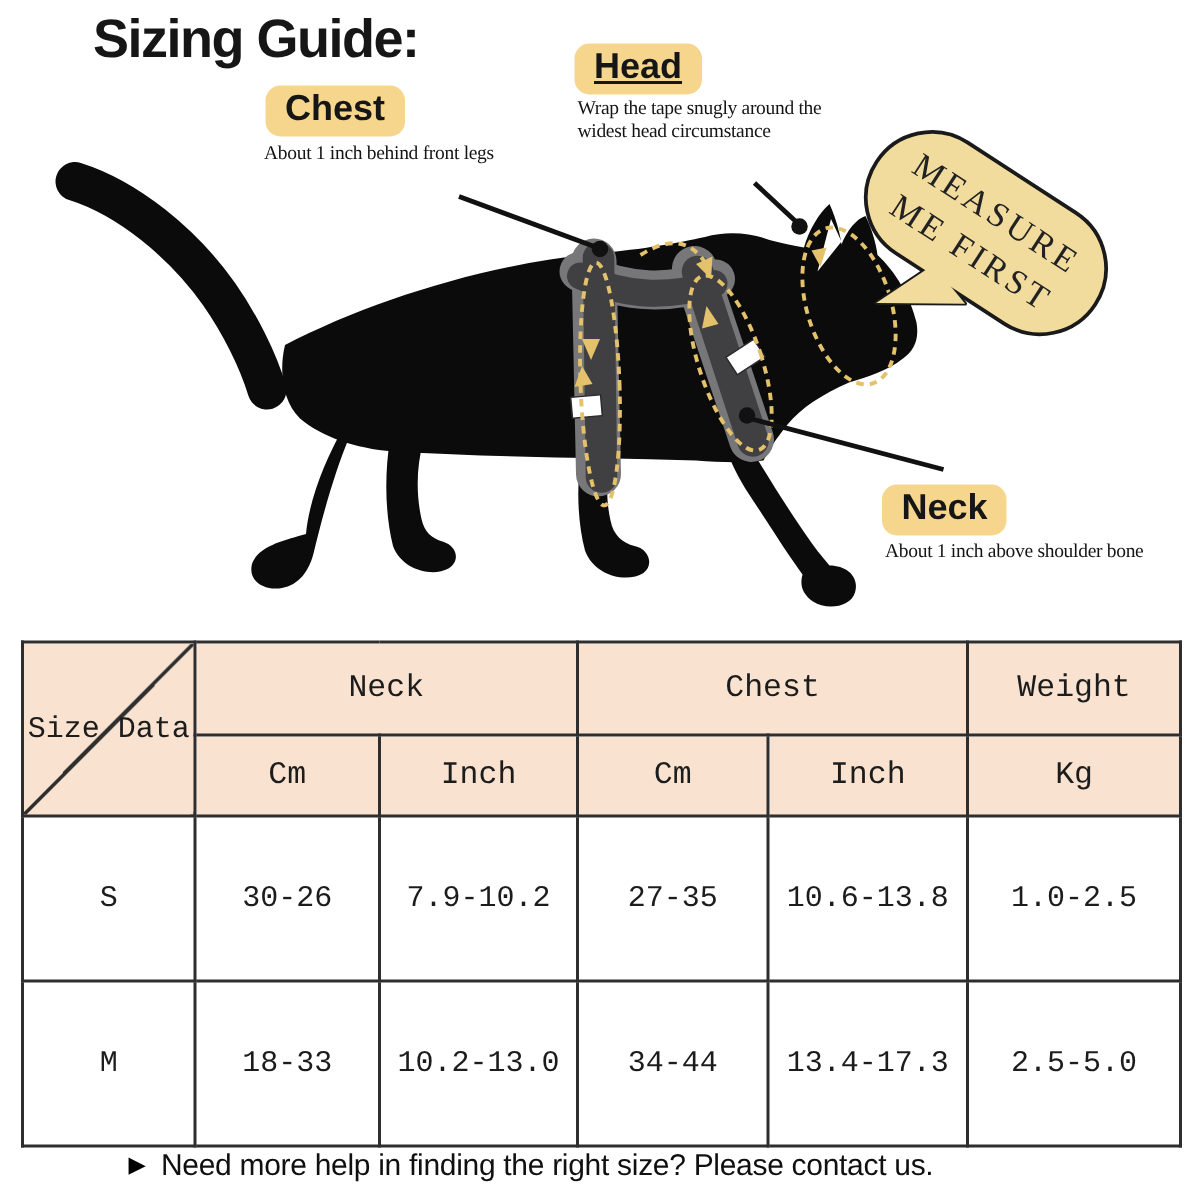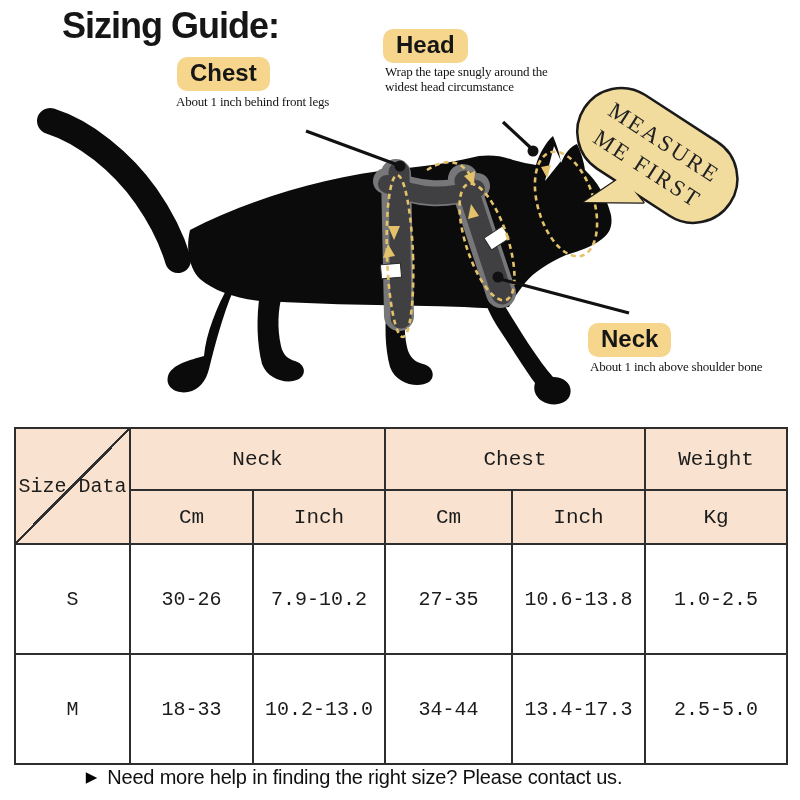--- a/index.html
+++ b/index.html
@@ -13,21 +13,21 @@
   }
   .pill{
     background:#f6d68c; border-radius:10px; padding:2px 13px 4px 13px;
     font-size:24px; font-weight:800; color:#161616; display:inline-block; line-height:1.15;
   }
   .callout-desc{
     font-size:13px; line-height:1.16; color:#141414; letter-spacing:-0.2px;font-family:Liberation Serif, serif;
   }
   #chest-pill{left:177px; top:57px;}
   #chest-desc{left:176px; top:94px; width:165px;}
-  #head-pill{left:383px; top:29px;}
+  #head-pill{left:383px; top:29px;text-decoration:underline;}
   #head-desc{left:385px; top:64px; width:190px;}
   #neck-pill{left:588px; top:323px;}
   #neck-desc{left:590px; top:359px; width:175px;}
   #illustration{left:0; top:0;}
 
   
   #size-table-wrap{left:14px; top:427px;}
   table.size{border-collapse:collapse; table-layout:fixed; width:772px;}
   table.size th, table.size td{
     border:2px solid #2e2e2e; text-align:center; vertical-align:middle;

